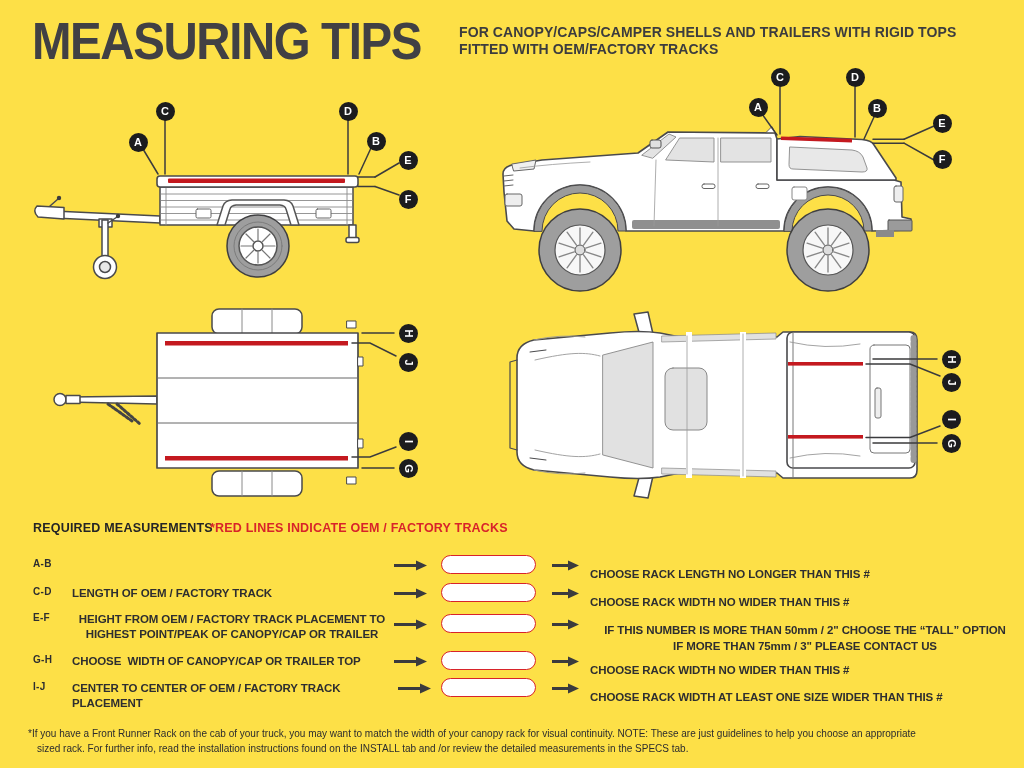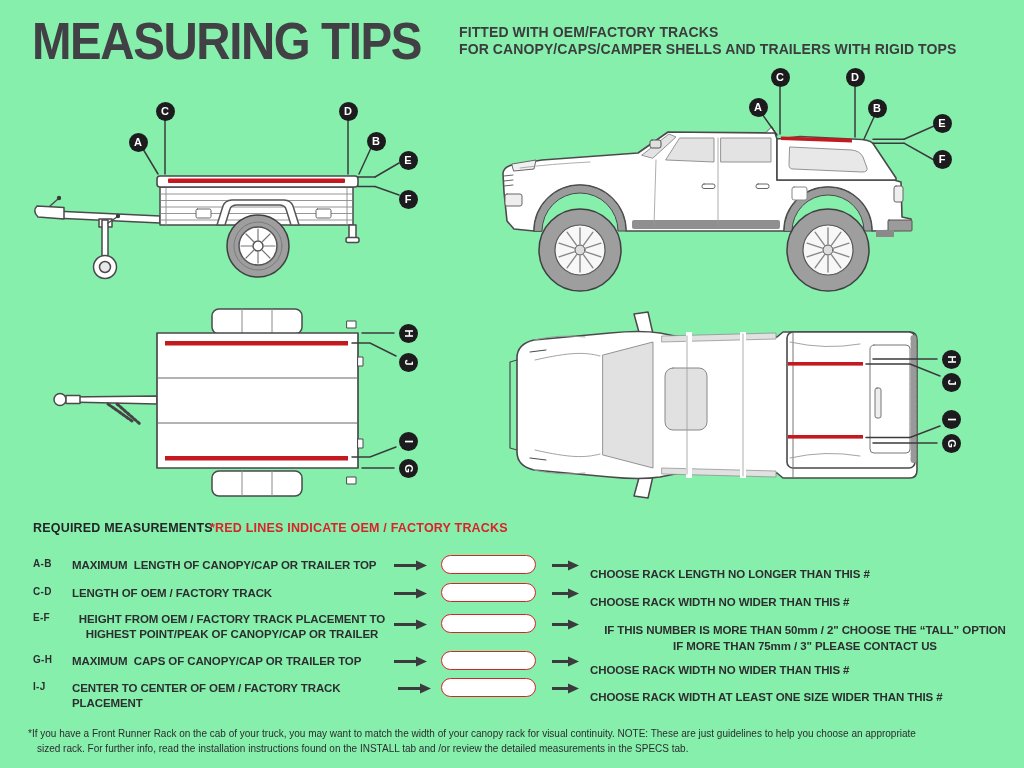--- a/index.html
+++ b/index.html
@@ -1,16 +1,16 @@
 <!DOCTYPE html>
 <html><head>
 <meta charset="utf-8">
 <style>
   html,body{margin:0;padding:0;background:#fff;}
-  .page{position:relative;width:1024px;height:768px;background:#86efac;overflow:hidden;
+  .page{position:relative;width:1024px;height:768px;background:#fde047;overflow:hidden;
         font-family:"Liberation Sans",sans-serif;color:#3c3c3e;}
 
   
   .title{position:absolute;left:32px;top:12px;font-size:51px;font-weight:700;
          letter-spacing:-1.5px;color:#414044;transform:scaleX(.93);transform-origin:0 0;
          white-space:nowrap;}
   .subtitle{position:absolute;left:459px;top:24px;width:560px;font-size:14px;font-weight:700;
             line-height:17px;letter-spacing:.1px;color:#3c3c3e;}
 
   
@@ -42,22 +42,22 @@
             color:#2c2c2e;line-height:15px;letter-spacing:0;}
   .footnote .l2{padding-left:9px;}
 </style>
 </head>
 <body>
 
 <div class="page">
 
   <div class="title">MEASURING TIPS</div>
   <div class="subtitle">
+    <div>FOR CANOPY/CAPS/CAMPER SHELLS AND TRAILERS WITH RIGID TOPS</div>
     <div>FITTED WITH OEM/FACTORY TRACKS</div>
-    <div>FOR CANOPY/CAPS/CAMPER SHELLS AND TRAILERS WITH RIGID TOPS</div>
   </div>
 
   <div class="fig" style="left:20px;top:90px;width:440px;height:215px;">
     <svg width="440" height="215" viewBox="0 0 440 215">
       <g fill="none" stroke="#4a4a4c" stroke-width="1.5" stroke-linejoin="round" stroke-linecap="round">
 
         <polygon points="140,126 34,121 34,128 140,133" fill="#fff"></polygon>
         <path d="M17,116 Q12,121 18,127 L44,129 L44,117.5 Z" fill="#fff"></path>
         <line x1="30" y1="116" x2="38" y2="109"></line>
         <circle cx="39" cy="108" r="2.2" fill="#3c3c3e" stroke="none"></circle>
@@ -319,21 +319,20 @@
     <div class="badge rot" style="left:461px;top:82px;">J</div>
     <div class="badge rot" style="left:461px;top:119px;">I</div>
     <div class="badge rot" style="left:461px;top:143px;">G</div>
   </div>
 
   <div class="sec-head">REQUIRED MEASUREMENTS</div>
   <div class="red-note">*RED LINES INDICATE OEM / FACTORY TRACKS</div>
 
   <div class="mrow" style="top:558px;">
     <span class="mrange">A-B</span>
-    <span class="mdesc">MAXIMUM  LENGTH OF CANOPY/CAP OR TRAILER TOP</span>
     <span class="arr" style="left:394px;">
         <svg width="33" height="11" viewBox="0 0 33 11" fill="#3b3b3d">
           <rect x="0" y="4" width="22" height="3"></rect>
           <polygon points="22,0.5 33,5.5 22,10.5"></polygon>
         </svg>
       </span>
     <span class="pill"></span>
     <span class="arr" style="left:552px;">
         <svg width="27" height="11" viewBox="0 0 27 11" fill="#3b3b3d">
           <rect x="0" y="4" width="16" height="3"></rect>
@@ -378,21 +377,21 @@
           <rect x="0" y="4" width="16" height="3"></rect>
           <polygon points="16,0.5 27,5.5 16,10.5"></polygon>
         </svg>
       </span>
     <span class="mresult" style="top:2px;">IF THIS NUMBER IS MORE THAN 50mm / 2" CHOOSE THE “TALL” OPTION
 IF MORE THAN 75mm / 3" PLEASE CONTACT US</span>
   </div>
 
   <div class="mrow" style="top:654px;">
     <span class="mrange">G-H</span>
-    <span class="mdesc">MAXIMUM  CAPS OF CANOPY/CAP OR TRAILER TOP</span>
+    <span class="mdesc">CHOOSE  WIDTH OF CANOPY/CAP OR TRAILER TOP</span>
     <span class="arr" style="left:394px;">
         <svg width="33" height="11" viewBox="0 0 33 11" fill="#3b3b3d">
           <rect x="0" y="4" width="22" height="3"></rect>
           <polygon points="22,0.5 33,5.5 22,10.5"></polygon>
         </svg>
       </span>
     <span class="pill"></span>
     <span class="arr" style="left:552px;">
         <svg width="27" height="11" viewBox="0 0 27 11" fill="#3b3b3d">
           <rect x="0" y="4" width="16" height="3"></rect>

